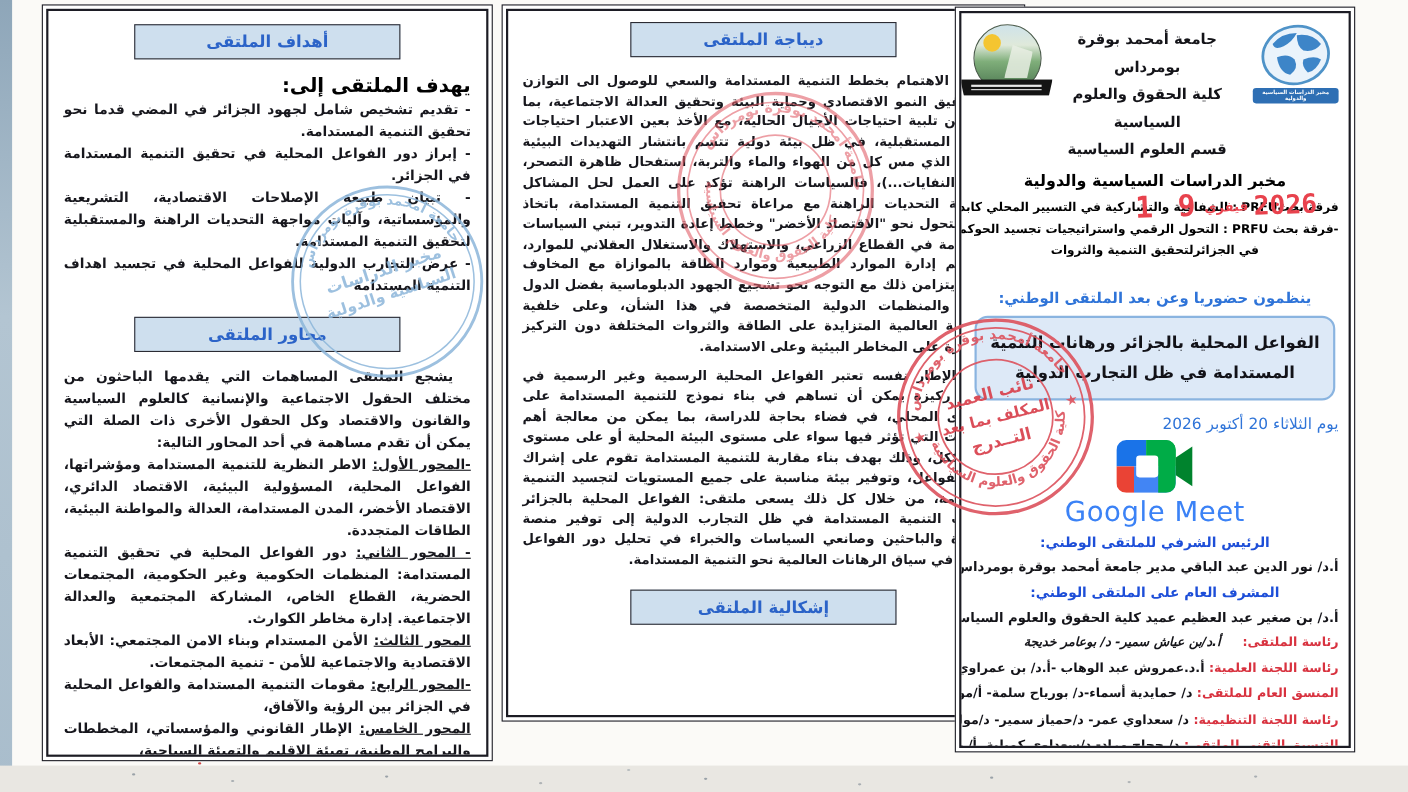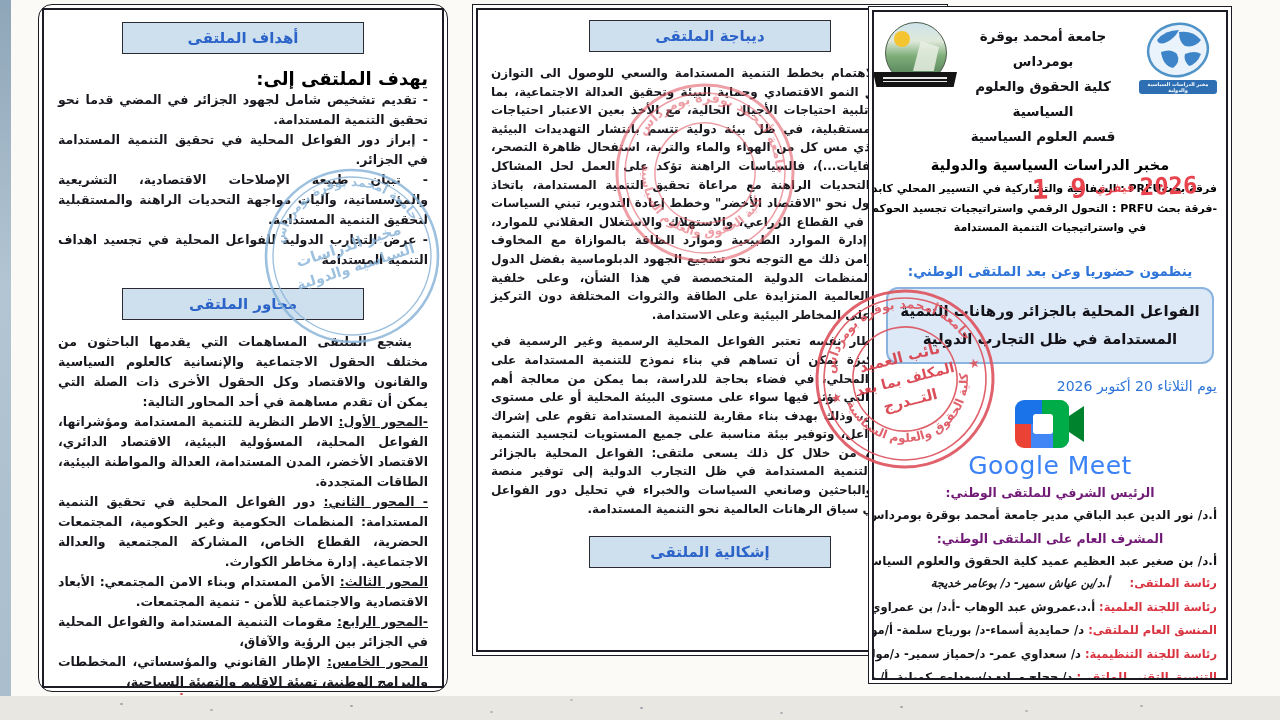--- a/index.html
+++ b/index.html
@@ -13,22 +13,22 @@
     background:#e9e7e2; }
   .specks { position:absolute; width:3px; height:2px; background:#9aa2a8; border-radius:50%;
     left:120px; top:703px;
     box-shadow: 90px 6px 0 #a8aeb2, 230px 2px 0 #9aa2a8, 370px 8px 0 #b0b4b6, 520px 4px 0 #9aa2a8,
                 660px 9px 0 #a8aeb2, 780px 3px 0 #9aa2a8, 905px 7px 0 #b0b4b6, 1020px 2px 0 #a8aeb2,
                 60px -10px 0 #c44 , 450px -4px 0 #b7bcbe; }
 
   
   .col { position:absolute; background:#ffffff; border:1.5px solid #1c1c24; padding:3px; }
   .col-inner { border:2.5px solid #1c1c24; width:100%; height:100%; overflow:hidden; }
-  #col-left  { left:38px;  top:4px; width:410px; height:688px;border-radius:14px; }
-  #col-mid   { left:472px; top:4px; width:476px; height:652px; }
+  #col-left  { left:38px;  top:4px; width:410px; height:688px; }
+  #col-mid   { left:456px; top:4px; width:476px; height:652px; }
   #col-right { left:868px; top:6px; width:364px; height:678px; }
   #col-left .col-inner  { padding:8px 14px; }
   #col-mid .col-inner   { padding:6px 13px; }
   #col-right .col-inner { padding:6px 9px; text-align:center; }
 
   .rtl { direction:rtl; }
 
   
   .sec-header { width:242px; margin:4px auto 12px auto; background:#cedfee;
     border:1.7px solid #2b2b33; text-align:center; padding:5px 0 6px 0; }
@@ -70,21 +70,21 @@
 
   .title-box { margin:8px auto 0 auto; width:328px; background:#dde9f7; border:2px solid #8ab4e0;
      border-radius:12px; padding:8px 8px 9px 8px; }
   .title-box span { font-size:15px; font-weight:bold; color:#121218; line-height:28px; }
 
   .event-date { color:#2f74d8; font-size:14px; font-weight:normal; margin-top:14px;text-align:right; }
 
   .meet-wrap { margin-top:4px; display:flex; flex-direction:column; align-items:center; }
   .meet-word { font-size:25px; color:#3b82f6; letter-spacing:.5px; font-weight:normal; margin-top:1px; }
 
-  .off-label { color:#701a75; font-size:12.5px; font-weight:bold; line-height:22px; margin-top:2px; }
+  .off-label { color:#1d4ed8; font-size:12.5px; font-weight:bold; line-height:22px; margin-top:2px; }
   .off-name  { color:#141419; font-size:12px; font-weight:bold; line-height:22px; white-space:nowrap; }
   .committee { direction:rtl; text-align:right; font-size:11.5px; font-weight:bold; line-height:23.5px;
      white-space:nowrap; color:#141419; }
   .committee .c-label { color:#d8323f;text-align:right; }
   .committee .c-gap { margin-right:16px;font-style:italic; }
 
   
   .date-stamp { position:absolute; left:1032px; top:174px; width:172px; color:#e8424d;
      transform:rotate(-2deg); display:flex; align-items:flex-end; gap:5px; direction:ltr; z-index:30; }
   .date-stamp .dday  { font-family:"DejaVu Sans Mono",monospace; font-size:27px; font-weight:bold; letter-spacing:3px; line-height:26px; }
@@ -172,21 +172,21 @@
           <div class="uni-ribbon">
               <i></i>
               <i></i>
             </div>
         </div>
       </div>
 
       <div class="lab-line">مخبر الدراسات السياسية والدولية</div>
       <div class="prfu">فرقة بحثPRFU : الشفافية والتشاركية في التسيير المحلي كابدال أنموذجا</div>
       <div class="prfu prfu2">-فرقة بحث PRFU : التحول الرقمي واستراتيجيات تجسيد الحوكمة الرقمية</div>
-      <div class="prfu prfu3">في واستراتيجيات التنمية المستدامة</div>
+      <div class="prfu prfu3">في الجزائرلتحقيق التنمية والثروات</div>
 
       <div class="organize">ينظمون حضوريا وعن بعد الملتقى الوطني:</div>
 
       <div class="title-box">
         <span>الفواعل المحلية بالجزائر ورهانات التنمية المستدامة في ظل التجارب الدولية</span>
       </div>
 
       <div class="event-date">يوم الثلاثاء 20 أكتوبر 2026</div>
 
       <div class="meet-wrap">

